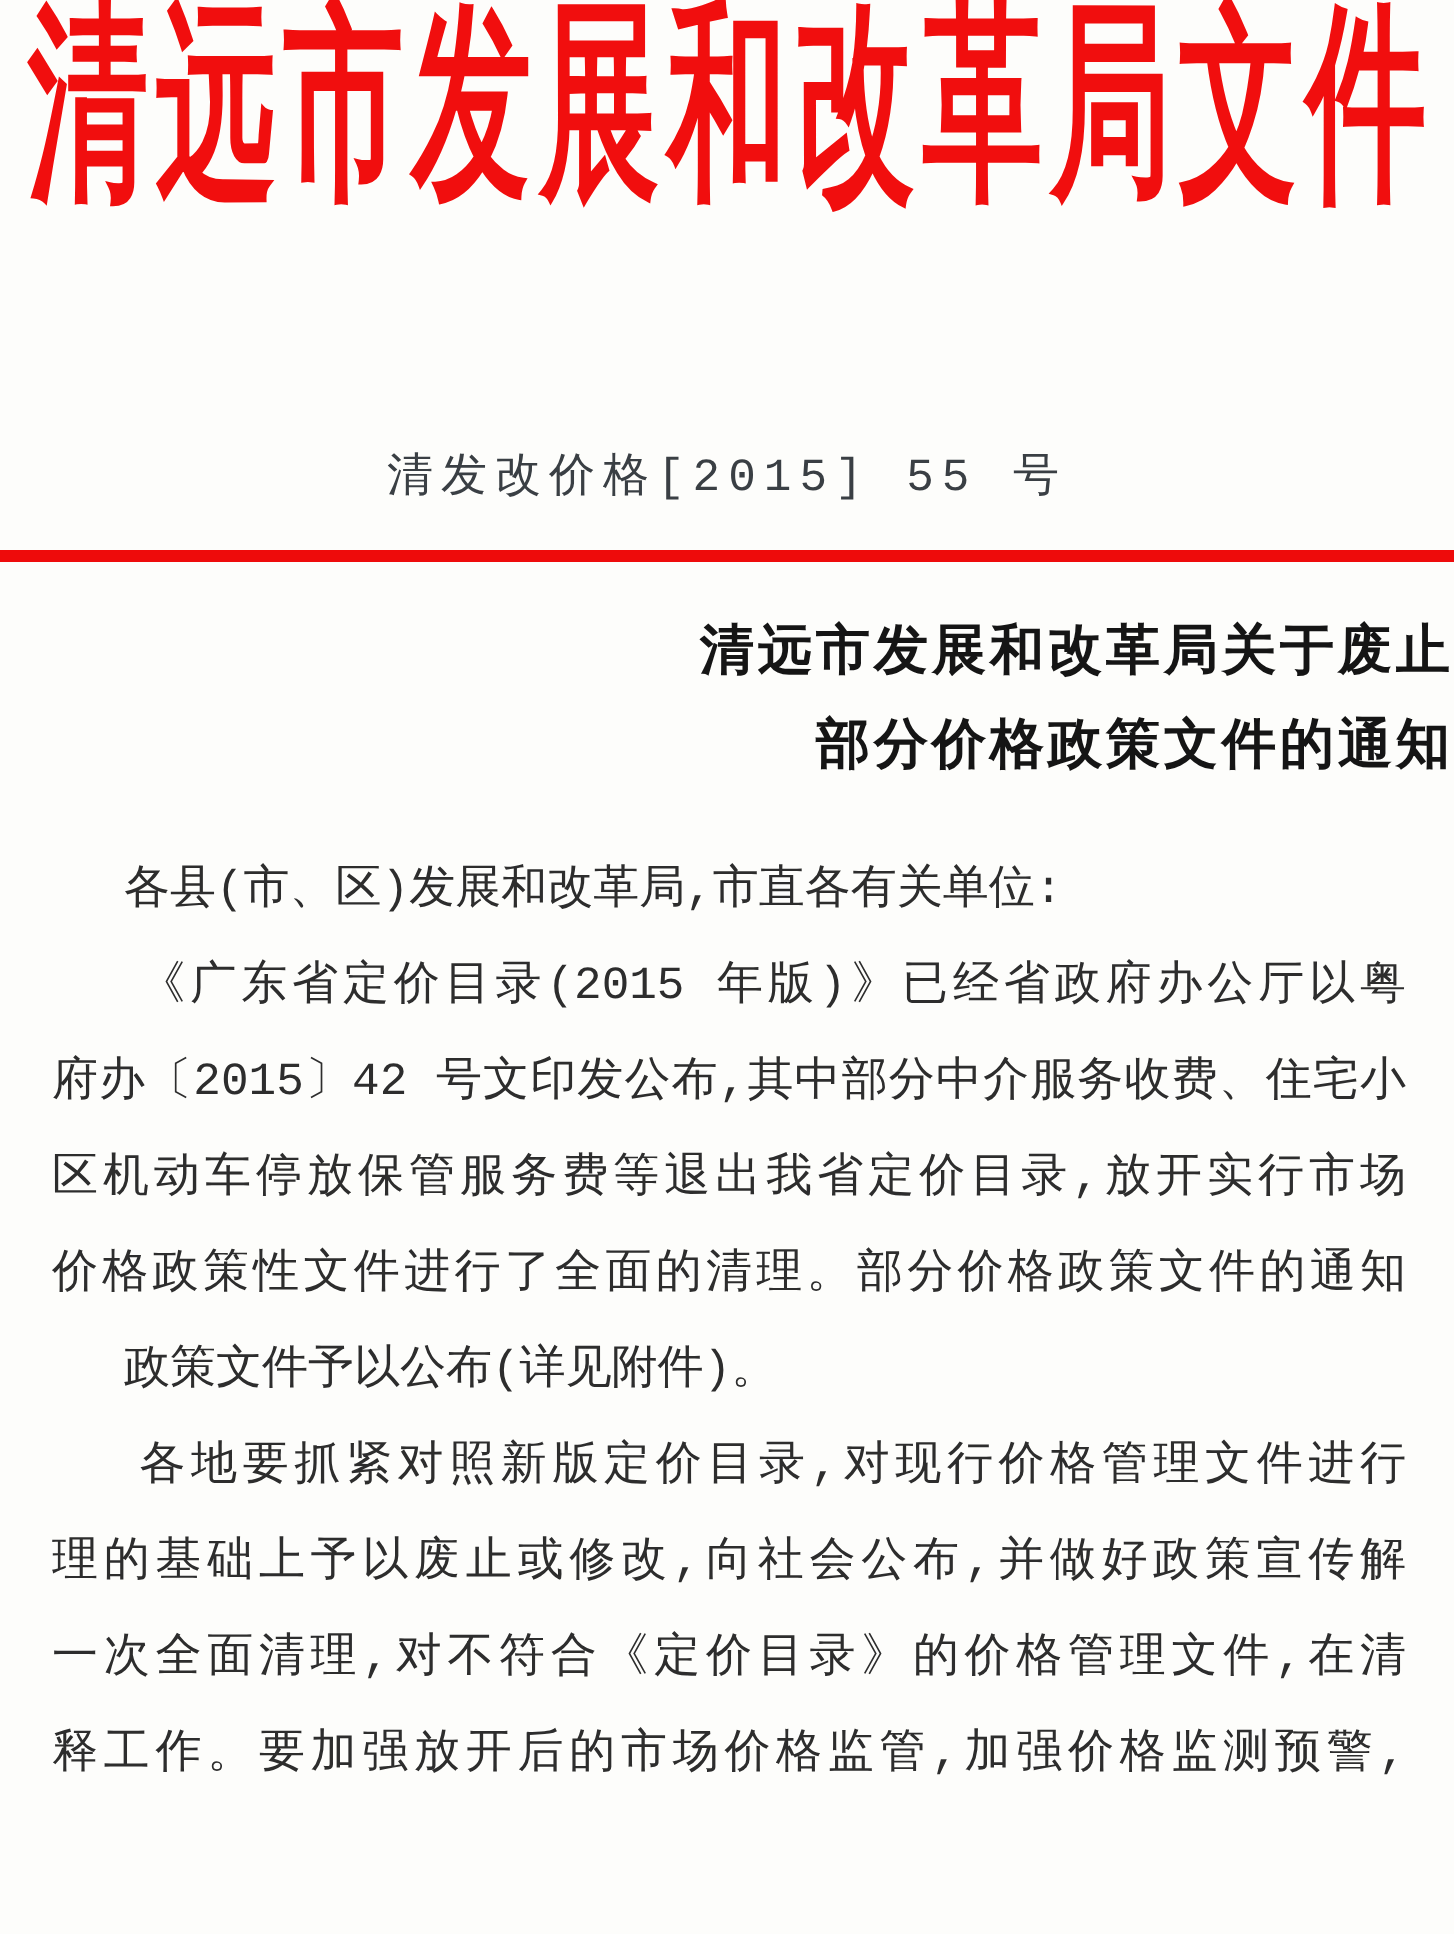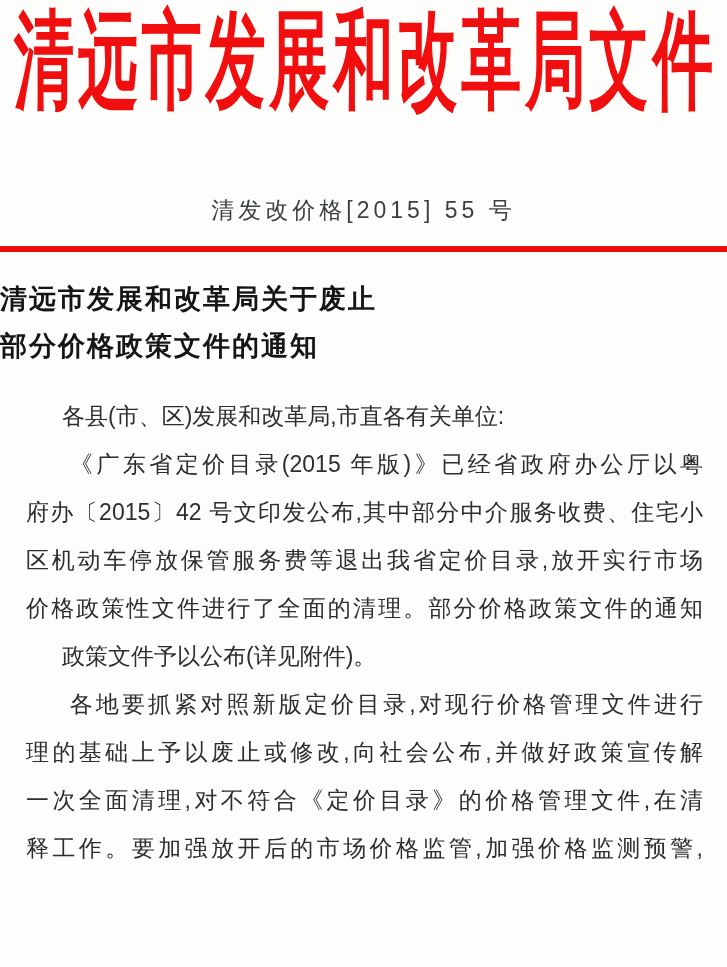--- a/index.html
+++ b/index.html
@@ -3,57 +3,57 @@
 <meta charset="utf-8">
 <style>
   * { margin: 0; padding: 0; box-sizing: border-box; }
   html, body { background: #ffffff; }
   .page {
     position: relative;
     width: 727px;
     height: 967px;
     background: #fdfdfb;
     overflow: hidden;
-    font-family: Liberation Sans, sans-serif;
+    font-family: Liberation Mono, monospace;
     color: #2d2d2d;
   }
   
   .letterhead-wrap {
     height: 124px;
     padding: 6px 14px 0 14px;
     overflow: visible;
   }
   .letterhead {
     color: #f10e0e;
     font-weight: bold;
     font-size: 60px;
     line-height: 62px;
     text-align: justify;
     text-align-last: justify;
     transform: scaleY(1.78);
     transform-origin: 50% 0;
     white-space: nowrap;
   }
   .docnum {
-    margin-top: 71px;
+    margin-top: 100px;
     text-align: center;
     font-size: 23px;
     line-height: 30px;
     letter-spacing: 4px;
     color: #3a3f44;
   }
   .redline {
     margin-top: 21px;
     height: 6px;
     width: 100%;
     background: #ee0b0b;
   }
   .title {
     margin-top: 24px;
-    text-align: left;
+    text-align: right;
     font-weight: bold;
     font-size: 27px;
     line-height: 47px;
     color: #151515;
     letter-spacing: 2px;
   }
   .body {
     margin: 22px 24px 0 26px;
     font-size: 23px;
     line-height: 48px;

